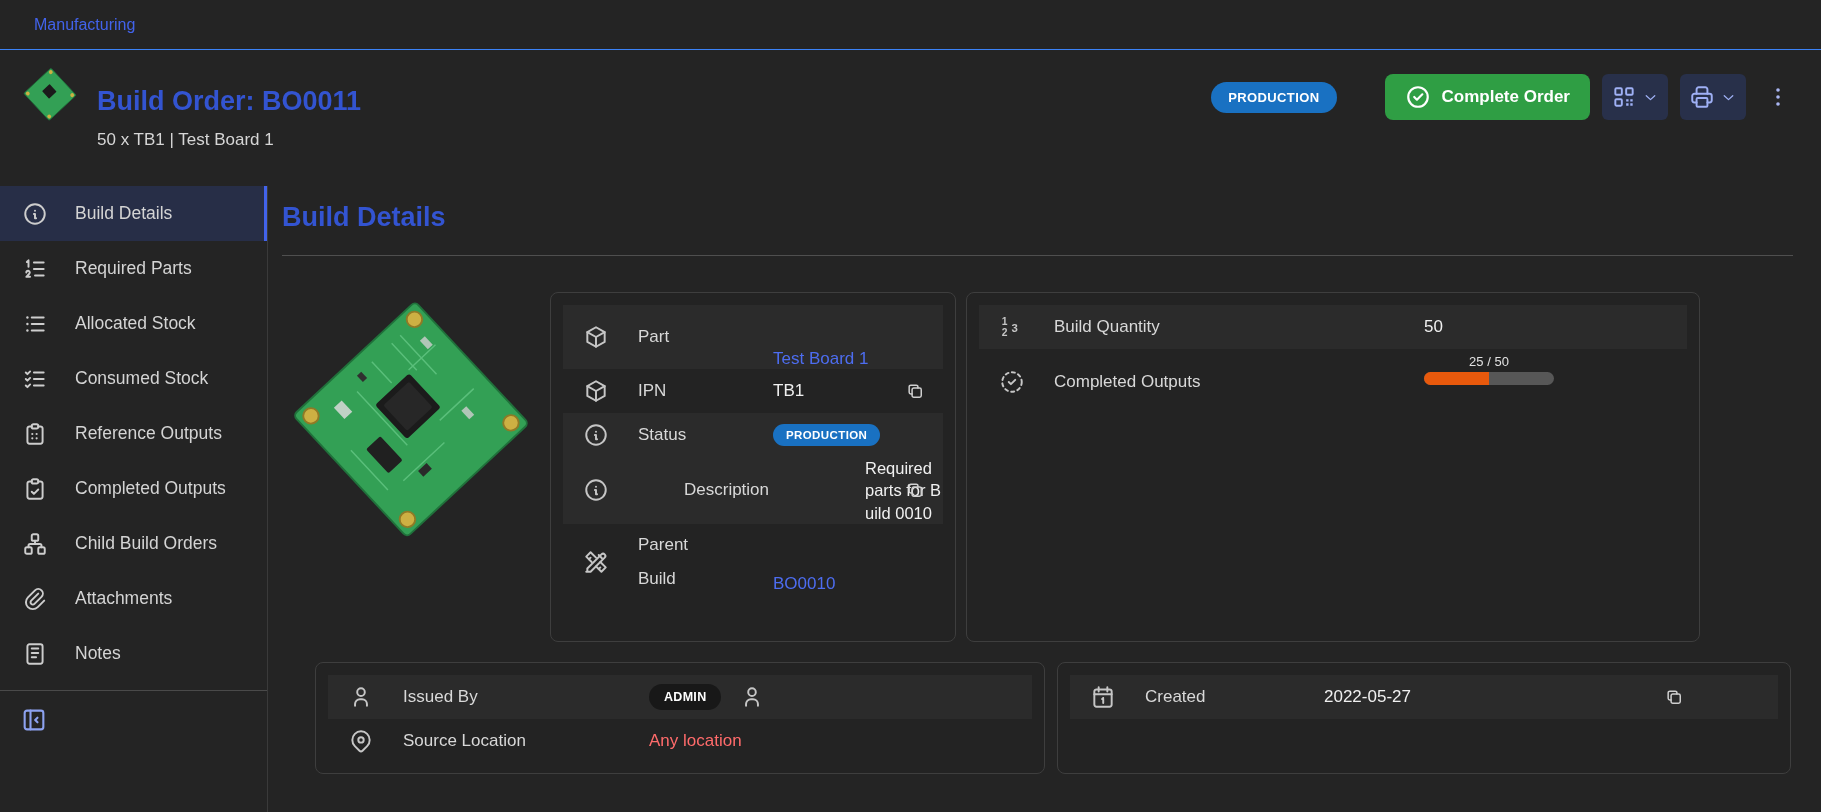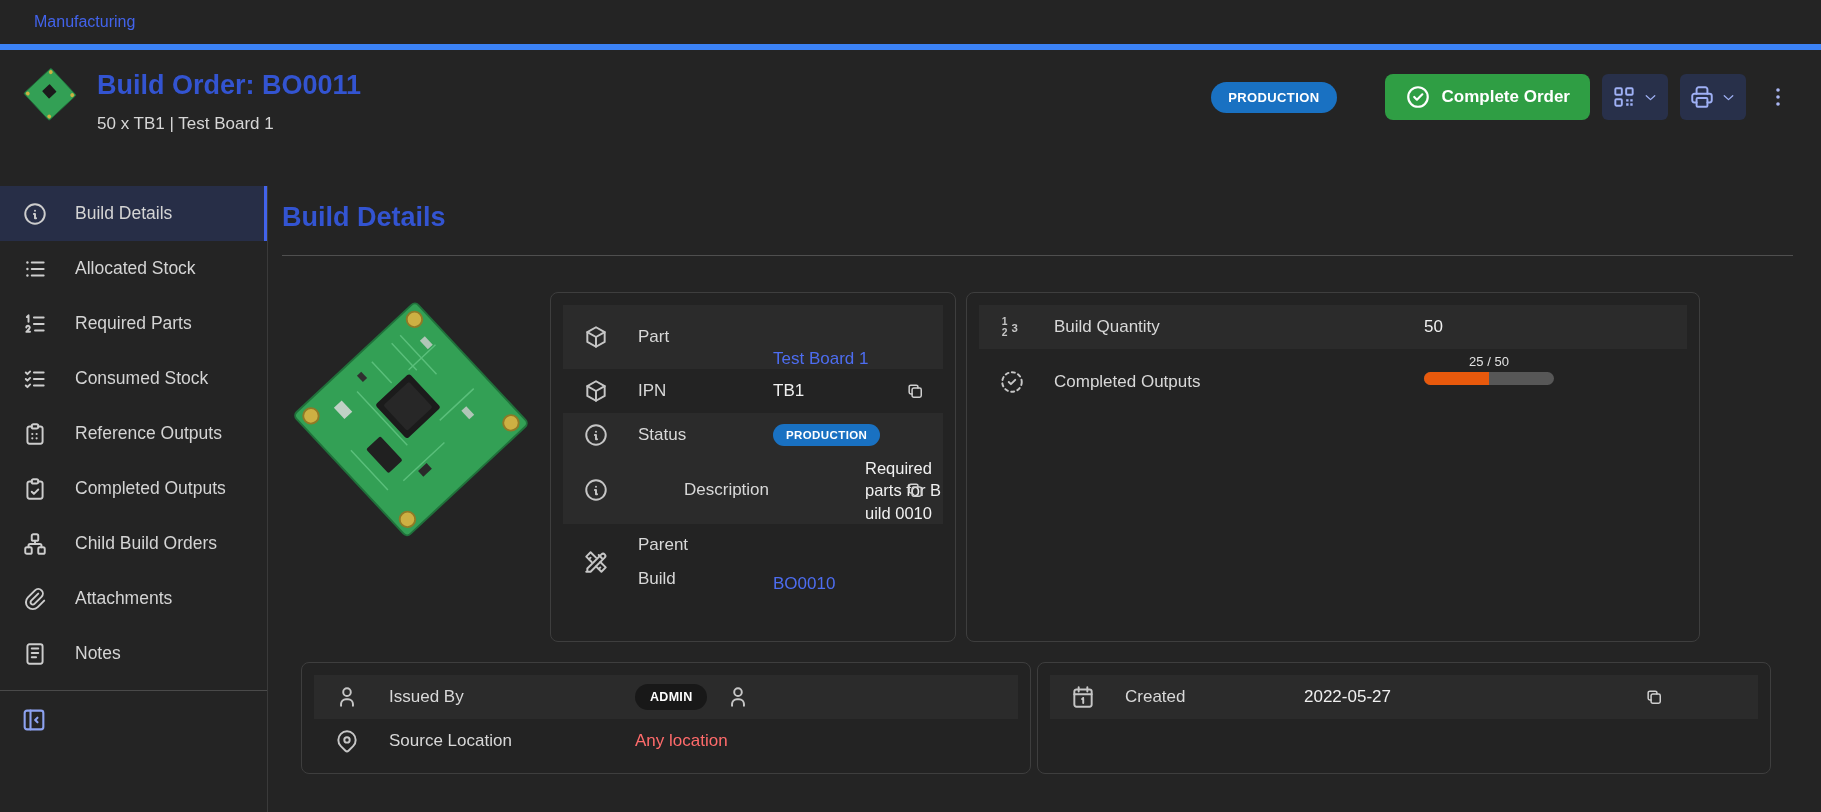--- a/index.html
+++ b/index.html
@@ -5,27 +5,27 @@
   * { margin:0; padding:0; box-sizing:border-box; }
   html,body { background:#1c1c1c; }
   .page {
     position:relative; width:1821px; height:812px; overflow:hidden;
     background:#242424; color:#e8e8e8;
     font-family:"Liberation Sans", sans-serif; font-size:17px;
   }
   svg.ic { fill:none; stroke:currentColor; stroke-width:1.8; stroke-linecap:round; stroke-linejoin:round; }
 
   
-  .crumb-bar { height:50px; display:flex; align-items:center; padding:17px 34px; border-bottom:6px solid #3b82f6; }
+  .crumb-bar { height:50px; display:flex; align-items:center; padding:17px 34px; border-bottom:1px solid #3b82f6; }
   .crumb-link { color:#4263eb; font-size:16px; cursor:pointer; text-decoration:none; }
 
   
   .header { height:136px; display:flex; align-items:flex-start; padding:14px 27px 0 22px; }
   .thumb { width:56px; height:56px; margin-top:2px; cursor:pointer; }
-  .h-titles { margin-left:19px; }
+  .h-titles { margin-left:19px;margin-top:16px; }
   .h-title { color:#3354d1; font-size:27px; font-weight:bold; margin-top:6px; }
   .h-sub { color:#d6d6d6; font-size:17px; margin-top:13px; }
   .h-actions { margin-left:auto; display:flex; align-items:center; padding-top:10px; }
   .status-pill { background:#1971c2; color:#fff; font-weight:bold; font-size:13px; letter-spacing:.4px;
     padding:8px 17px; border-radius:17px; margin-right:48px; }
   .btn-green { display:flex; align-items:center; gap:11px; background:#2f9e44; color:#fff; border:none;
     height:46px; padding:0 20px; border-radius:8px; font-size:17px; font-weight:600; cursor:pointer;
     font-family:inherit; }
   .icon-btn { display:flex; align-items:center; gap:5px; background:#28304a; color:#9fb0f5; height:46px;
     padding:0 9px; border:none; border-radius:6px; cursor:pointer; margin-left:12px; }
@@ -47,21 +47,21 @@
   .m-title { color:#3354d1; font-size:27px; font-weight:bold; margin-top:16px; }
   .m-div { border:none; border-top:1px solid #4f4f4f; margin-top:22px; }
 
   .row1 { display:flex; gap:10px; margin-top:36px; }
   .img-col { width:258px; flex:none; display:flex; justify-content:center; }
   .pcb { width:252px; height:252px; cursor:pointer; }
 
   .card { background:#232323; border:1px solid #3e3e3e; border-radius:8px; padding:12px; }
   .card-part { width:406px; height:350px; flex:none; }
   .card-qty { width:734px; height:350px; flex:none; }
-  .row2 { display:flex; gap:6px; margin-top:20px; margin-left:19px; }
+  .row2 { display:flex; gap:12px; margin-top:20px; margin-left:33px; }
   .card-issued { width:730px; height:112px; flex:none; }
   .card-created { width:734px; height:112px; flex:none; }
 
   
   .drow { position:relative; display:flex; align-items:center; min-height:44px; }
   .drow.striped { background:#2b2b2b; }
   .r-ic { width:26px; height:26px; color:#c6c6c6; flex:none; margin-left:20px; display:flex; }
   .r-lb { color:#d8d8d8; flex:none; margin-left:29px; width:135px; }
   .card-qty .r-lb { width:370px; }
   .card-issued .r-lb { width:246px; }
@@ -173,37 +173,37 @@
               <circle cx="12" cy="12" r="9"></circle>
               <path d="M12 9h.01"></path>
               <path d="M11 12h1v4h1"></path>
             </svg>
         </span>
         <span class="s-lb">Build Details</span>
       </div>
       <div class="side-item">
         <span class="s-ic">
           <svg class="ic" viewBox="0 0 24 24">
+              <path d="M11 6h9M11 12h9M12 18h8"></path>
+              <path d="M6 10V4L4.5 5.5"></path>
+              <path d="M4 15.3a1.6 1.6 0 0 1 3.2 0c0 .6-.4 1-.9 1.5L4 19.2h3.4"></path>
+            </svg>
+        </span>
+        <span class="s-lb">Required Parts</span>
+      </div>
+      <div class="side-item">
+        <span class="s-ic">
+          <svg class="ic" viewBox="0 0 24 24">
               <path d="M9 6h11M9 12h11M9 18h11"></path>
             <circle cx="5" cy="6" r="1.1" fill="currentColor" stroke="none"></circle>
               <circle cx="5" cy="12" r="1.1" fill="currentColor" stroke="none"></circle>
               <circle cx="5" cy="18" r="1.1" fill="currentColor" stroke="none"></circle>
             </svg>
         </span>
         <span class="s-lb">Allocated Stock</span>
-      </div>
-      <div class="side-item">
-        <span class="s-ic">
-          <svg class="ic" viewBox="0 0 24 24">
-              <path d="M11 6h9M11 12h9M12 18h8"></path>
-              <path d="M6 10V4L4.5 5.5"></path>
-              <path d="M4 15.3a1.6 1.6 0 0 1 3.2 0c0 .6-.4 1-.9 1.5L4 19.2h3.4"></path>
-            </svg>
-        </span>
-        <span class="s-lb">Required Parts</span>
       </div>
       <div class="side-item">
         <span class="s-ic">
           <svg class="ic" viewBox="0 0 24 24">
               <path d="M3.5 6L5 7.5 7.5 5M3.5 12L5 13.5 7.5 11M3.5 18L5 19.5 7.5 17M11 6h9M11 12h9M11 18h9"></path>
             </svg>
         </span>
         <span class="s-lb">Consumed Stock</span>
       </div>
       <div class="side-item">

